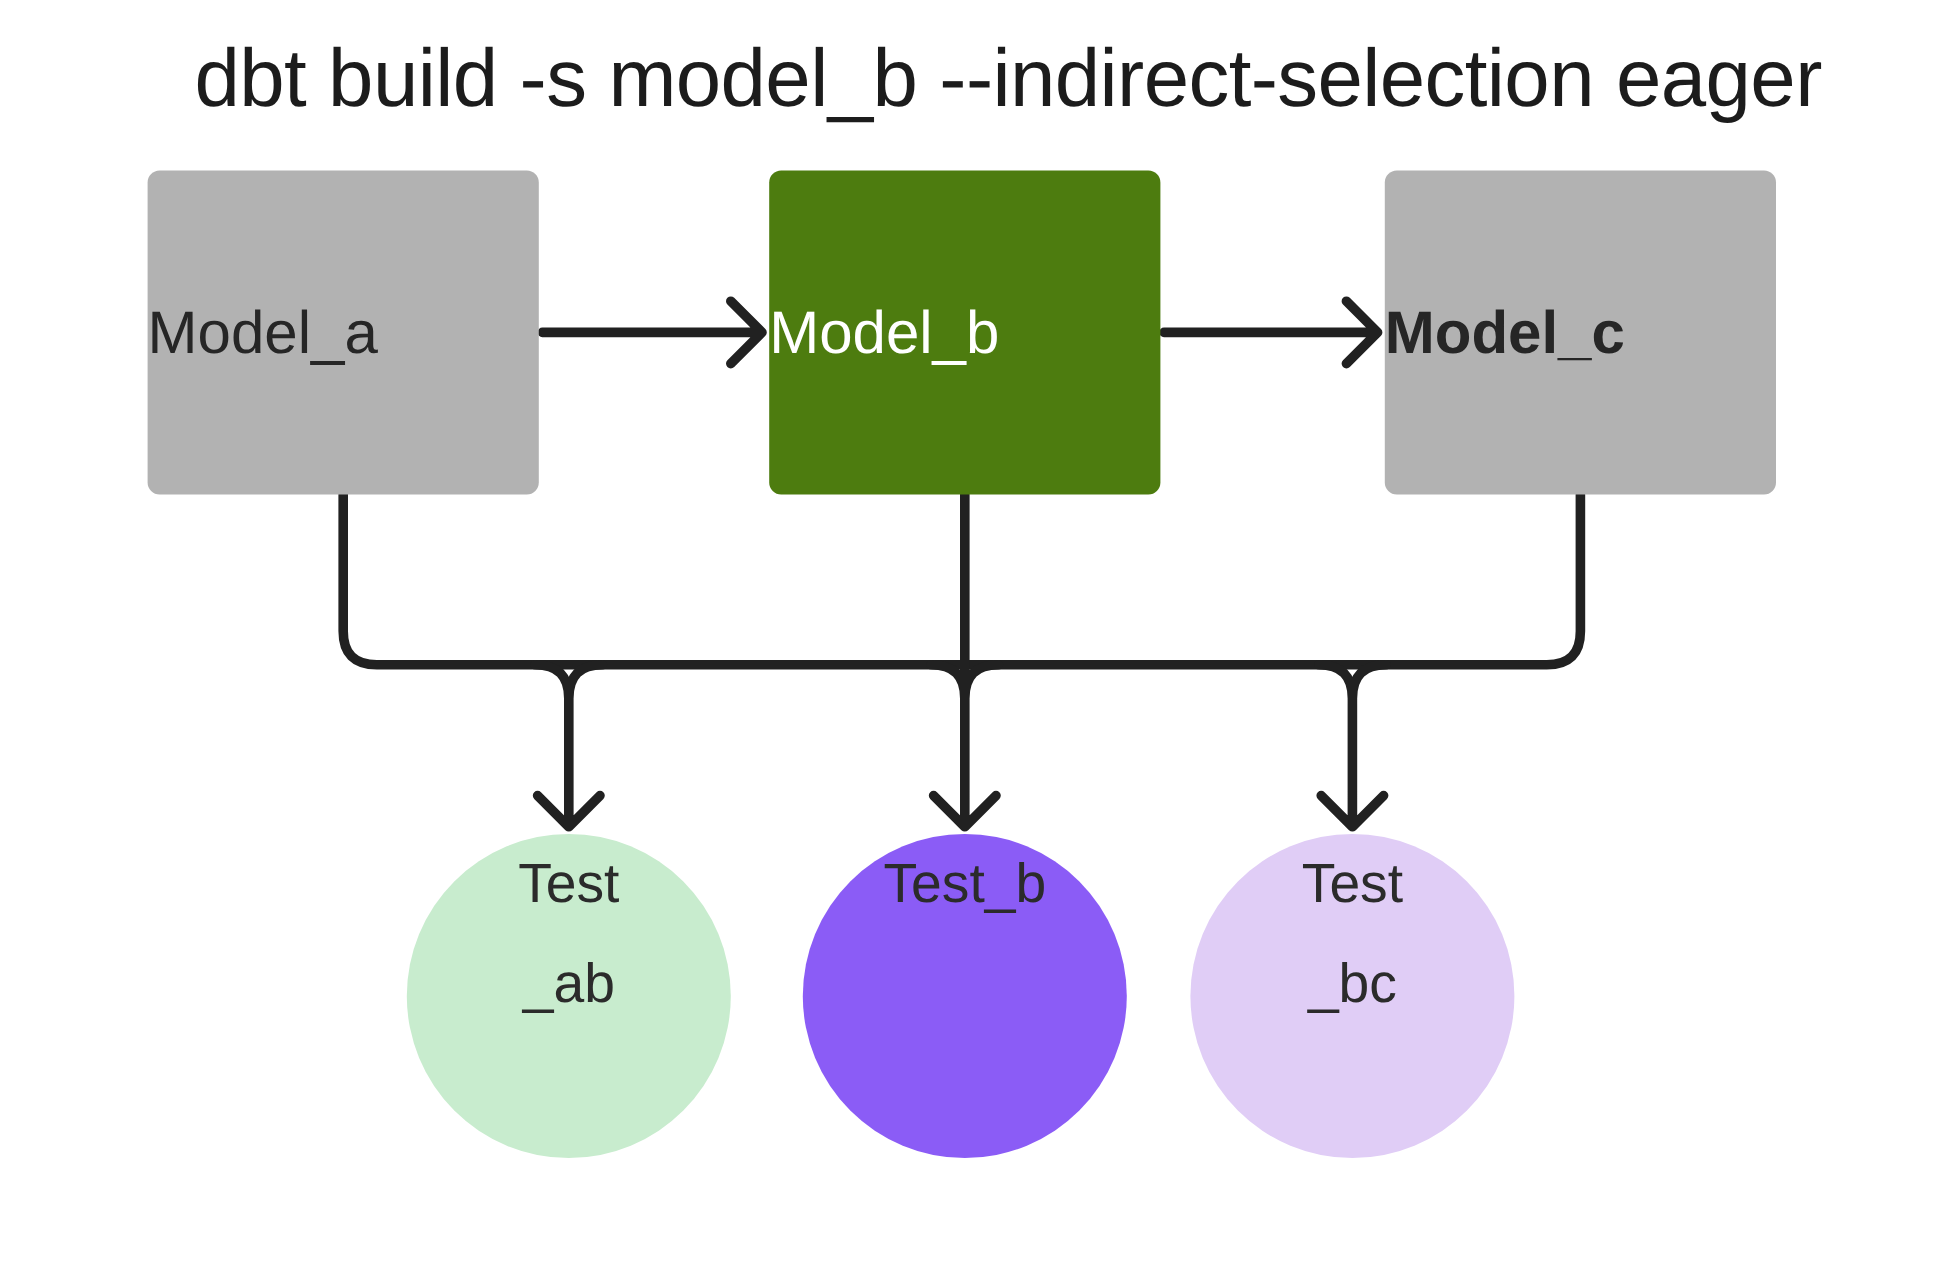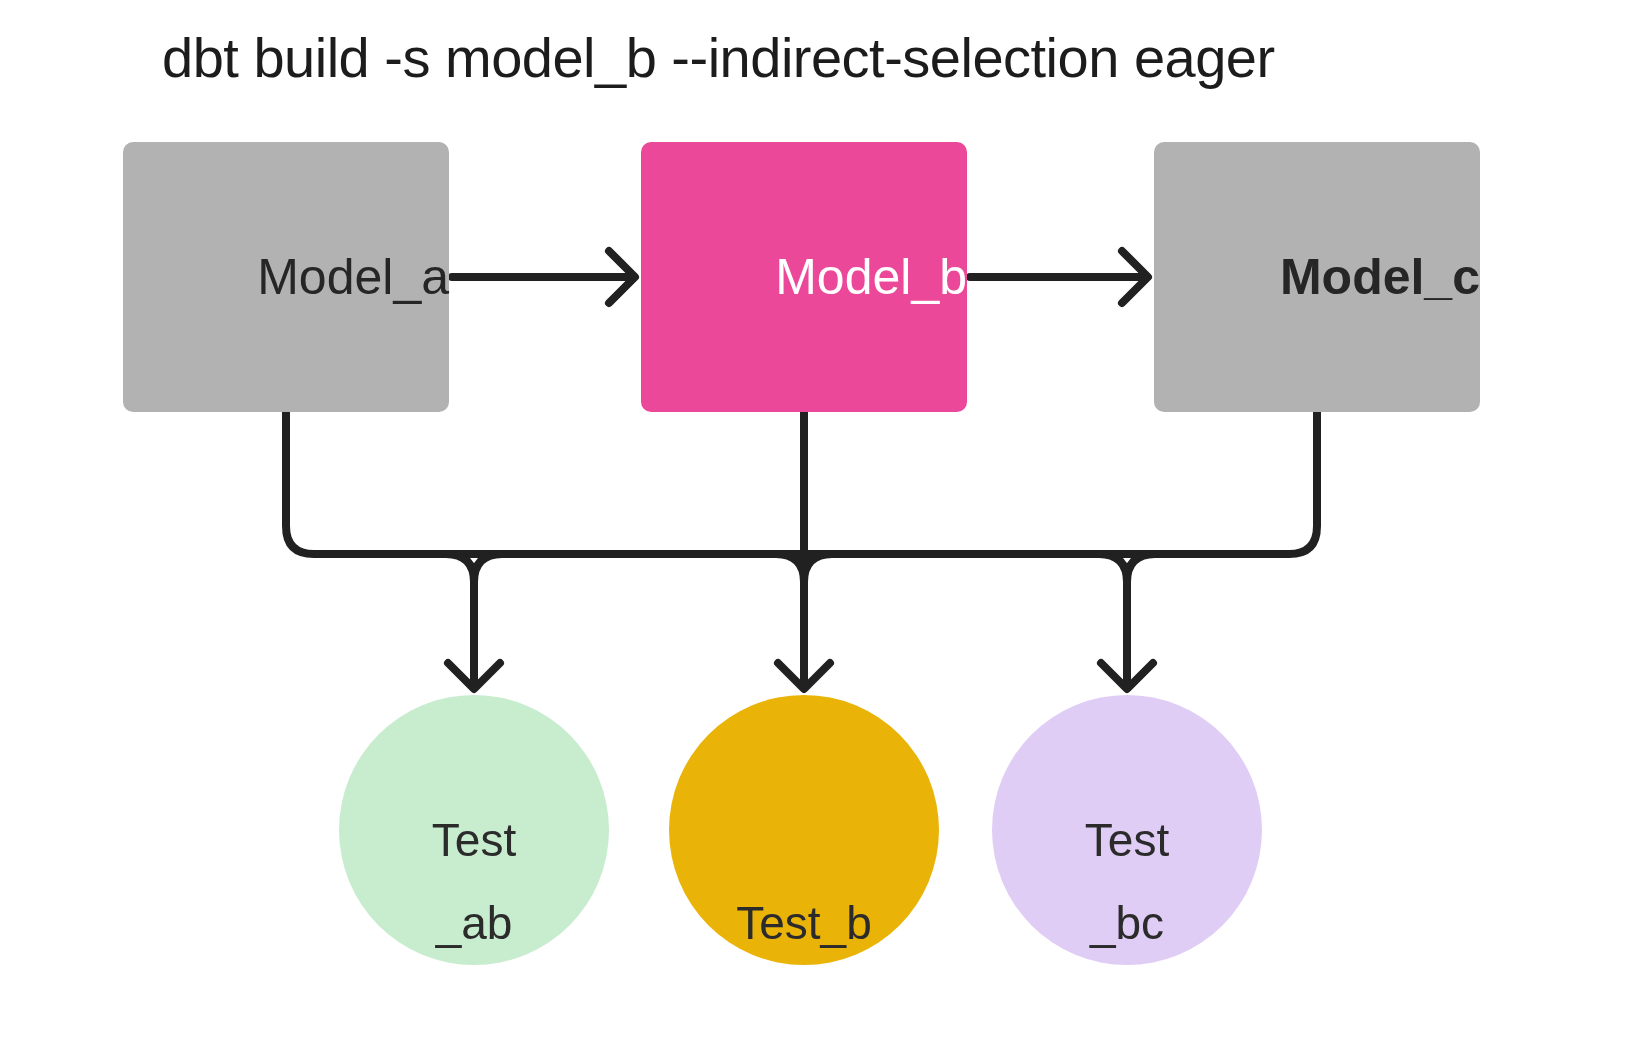--- a/index.html
+++ b/index.html
@@ -12,21 +12,21 @@
     position: relative;
     width: 1630px;
     height: 1060px;
     background: #ffffff;
     overflow: hidden;
   }
   .title {
     position: absolute;
     left: 162px;
     top: 26px;
-    font-size: 56px;
+    font-size: 68px;
     line-height: 1.15;
     letter-spacing: -0.5px;
     color: #1c1c1c;
     white-space: nowrap;
   }
   .edges-layer {
     position: absolute;
     left: 0;
     top: 0;
     width: 1630px;
@@ -36,21 +36,21 @@
     fill: none;
     stroke: #212121; 
     stroke-width: 8;
     stroke-linecap: round;
     stroke-linejoin: round;
   }
   .node {
     position: absolute;
     display: flex;
     align-items: center;
-    justify-content: flex-end;
+    justify-content: flex-start;
     text-align: center;
   }
   .model {
     width: 326px;
     height: 270px;
     border-radius: 10px;
     font-size: 50px;
     color: #262626;
   }
   .model-a { left: 123px; top: 142px; }
@@ -89,34 +89,34 @@
 
     <path class="edge" data-bind-style="stroke:colors.line" d="M 804 412 V 688 M 776 554 Q 804 554 804 582 M 832 554 Q 804 554 804 582 M 778 663 L 804 689 L 830 663" style="stroke: rgb(33, 33, 33);"></path>
 
     <path class="edge" data-bind-style="stroke:colors.line" d="M 1099 554 Q 1127 554 1127 582 M 1155 554 Q 1127 554 1127 582 M 1127 582 V 688 M 1101 663 L 1127 689 L 1153 663" style="stroke: rgb(33, 33, 33);"></path>
   </svg>
 
   <div class="node model model-a" data-bind-style="background-color:diagram.models.0.color;color:diagram.models.0.text_color" style="background-color: rgb(178, 178, 178); color: rgb(38, 38, 38);">
     <span data-bind="diagram.models.0.label">Model_a</span>
   </div>
 
-  <div class="node model model-b" data-bind-style="background-color:diagram.models.1.color;color:diagram.models.1.text_color" style="background-color: #ec4899; color: rgb(255, 255, 255);">
+  <div class="node model model-b" data-bind-style="background-color:diagram.models.1.color;color:diagram.models.1.text_color" style="background-color: #4d7c0f; color: rgb(255, 255, 255);">
     <span data-bind="diagram.models.1.label">Model_b</span>
   </div>
 
   <div class="node model model-c" data-bind-style="background-color:diagram.models.2.color;color:diagram.models.2.text_color" style="background-color: rgb(178, 178, 178); color: rgb(38, 38, 38);">
     <span data-bind="diagram.models.2.label">Model_c</span>
   </div>
 
   <div class="node test test-ab" data-bind-style="background-color:diagram.tests.0.color" style="background-color: rgb(200, 236, 206);">
     <span data-bind="diagram.tests.0.line1">Test</span>
     <span data-bind="diagram.tests.0.line2">_ab</span>
   </div>
 
-  <div class="node test test-b" data-bind-style="background-color:diagram.tests.1.color" style="background-color: #eab308;">
+  <div class="node test test-b" data-bind-style="background-color:diagram.tests.1.color" style="background-color: #8b5cf6;">
     <span data-bind="diagram.tests.1.line1">Test_b</span>
 
   </div>
 
   <div class="node test test-bc" data-bind-style="background-color:diagram.tests.2.color" style="background-color: rgb(224, 205, 246);">
     <span data-bind="diagram.tests.2.line1">Test</span>
     <span data-bind="diagram.tests.2.line2">_bc</span>
   </div>
 
 </div>

